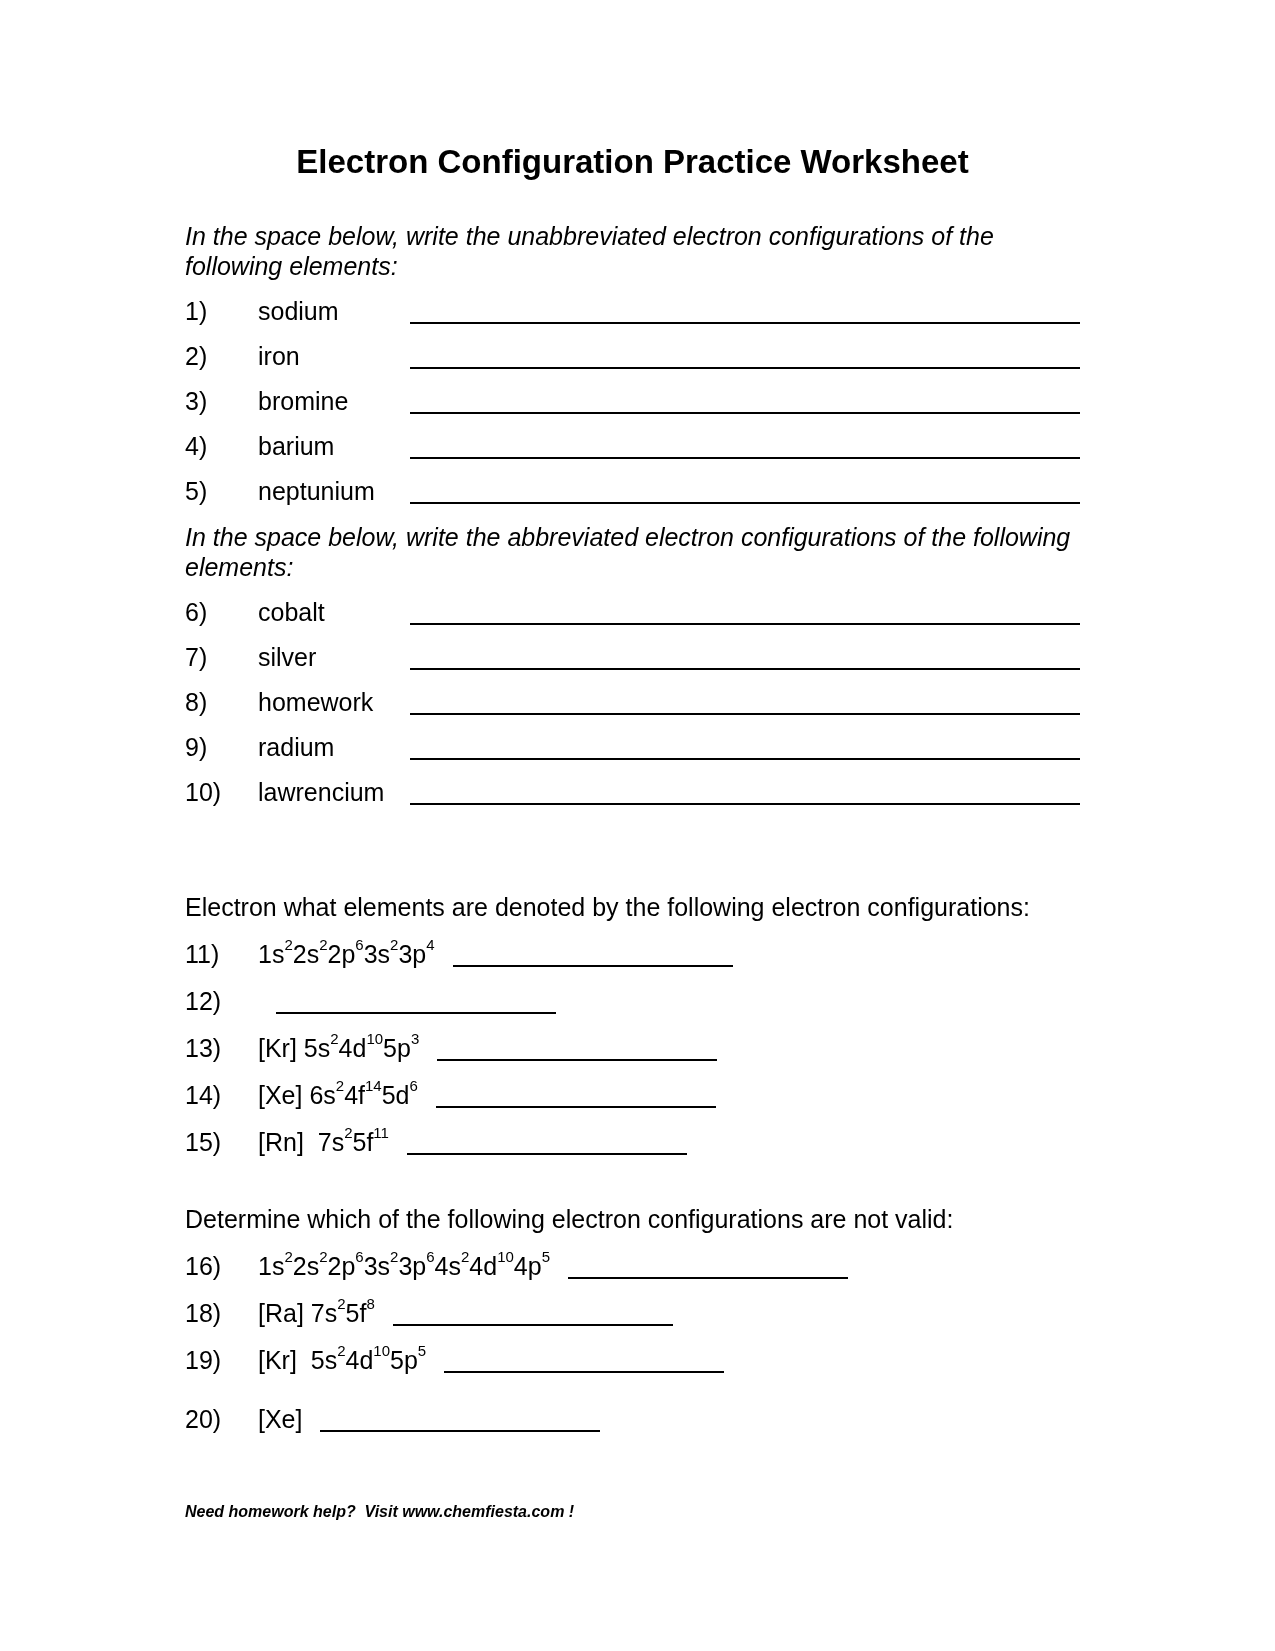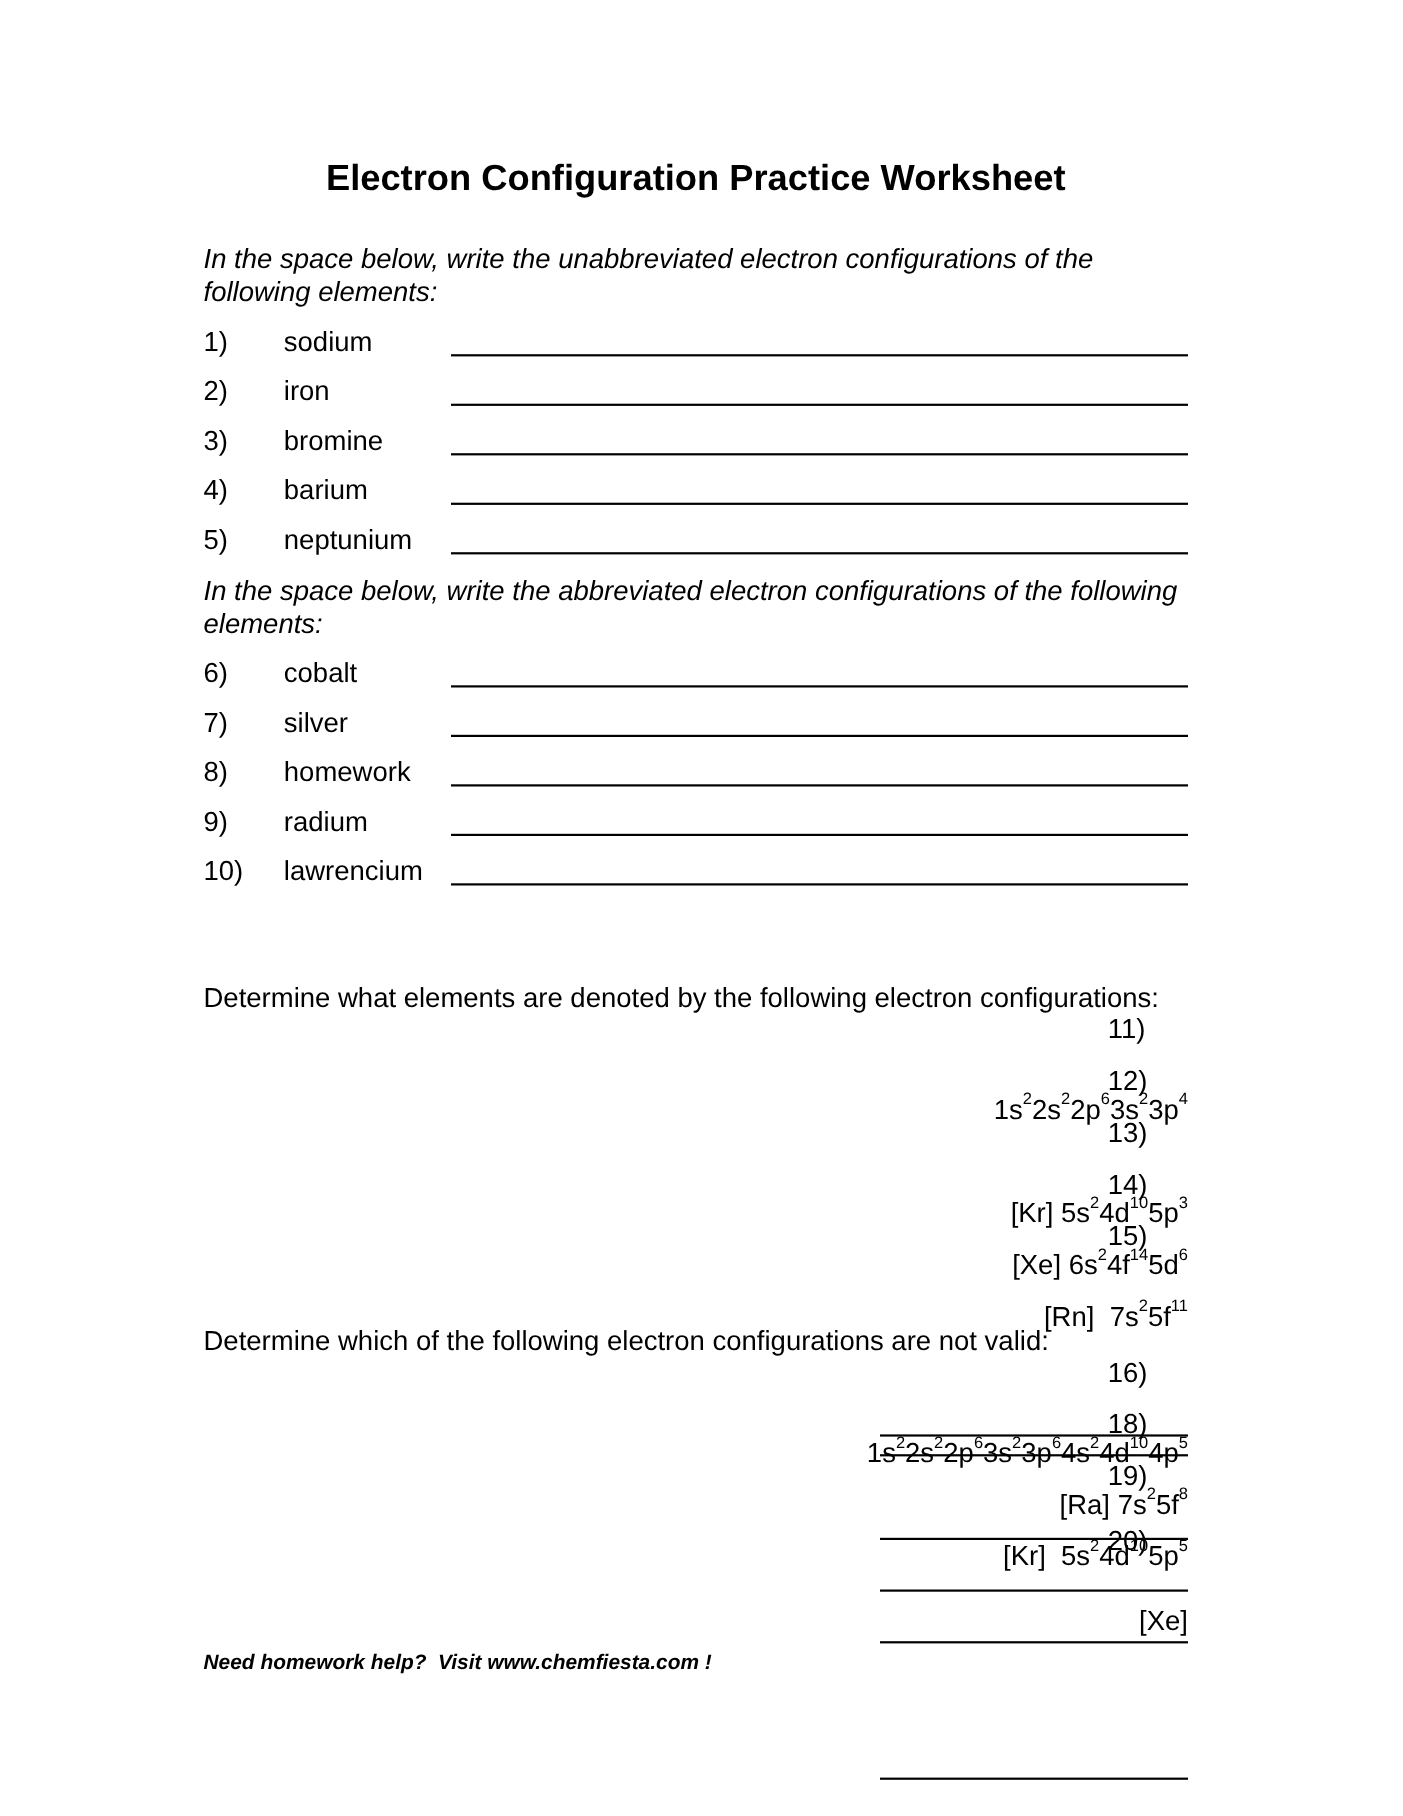--- a/index.html
+++ b/index.html
@@ -34,21 +34,21 @@
     font-size: 25px;
     line-height: 30px;
   }
 
   .list { margin: 0; }
   .row {
     display: flex;
     align-items: flex-end;
     height: 45px;
   }
-  .row-config { height: 47px; flex-direction: column; }
+  .row-config { height: 47px; }
   .num {
     width: 73px;
     flex: 0 0 73px;
     font-size: 25px;
     line-height: 29px;
   }
   .label {
     width: 152px;
     flex: 0 0 152px;
     font-size: 25px;
@@ -80,21 +80,21 @@
     height: 0;
   }
 
   .mt-instr2 { margin-top: 16px; }
   .mt-header3 { margin-top: 85px; }
   .mt-header4 { margin-top: 47px; }
   .mt-lastrow { margin-top: 12px; }
 
   .footer {
     margin-top: 63px;
-    font-size: 19px;
+    font-size: 16px;
     font-weight: bold;
     font-style: italic;
     line-height: 29px;
     white-space: pre;
   }
 </style>
 </head>
 <body>
 
 <div class="page">
@@ -155,21 +155,21 @@
         <span class="label">radium</span>
         <span class="blank-full"></span>
       </div>
       <div class="row">
         <span class="num">10)</span>
         <span class="label">lawrencium</span>
         <span class="blank-full"></span>
       </div>
     </div>
 
-    <div class="section-header mt-header3">Determine what elements are denoted by the following electron configurations:</div>
+    <div class="section-header mt-header3">Electron what elements are denoted by the following electron configurations:</div>
 
     <div class="list">
       <div class="row row-config">
         <span class="num">11)</span>
         <span class="config">1s<sup>2</sup>2s<sup>2</sup>2p<sup>6</sup>3s<sup>2</sup>3p<sup>4</sup></span>
         <span class="blank-sm"></span>
       </div>
       <div class="row row-config">
         <span class="num">12)</span>
         <span class="blank-sm"></span>

